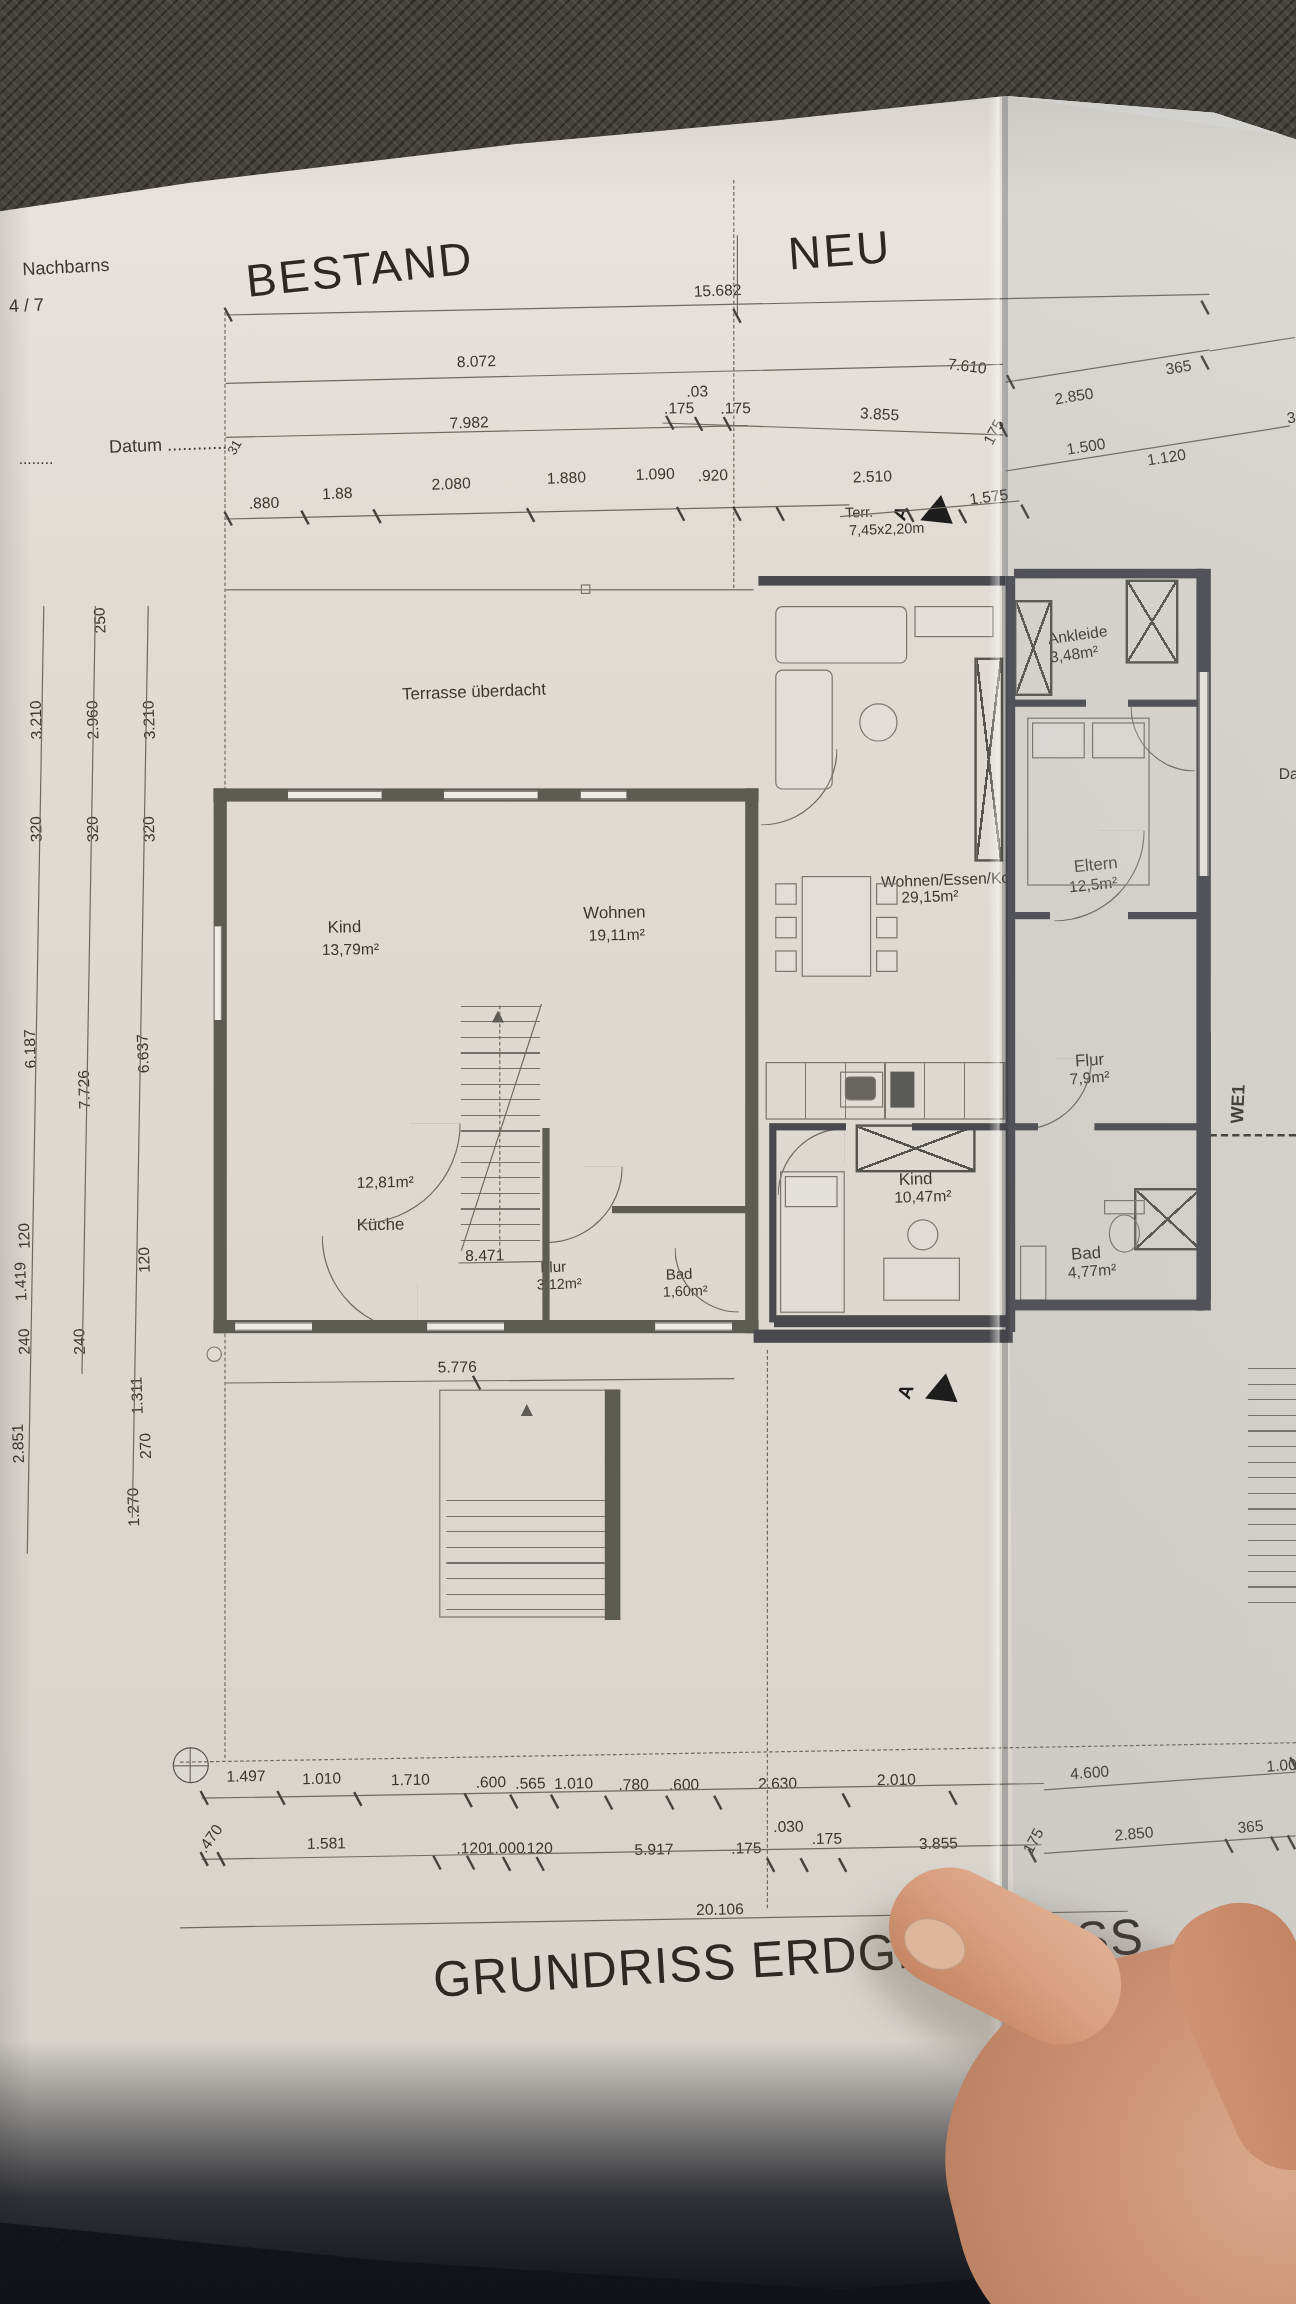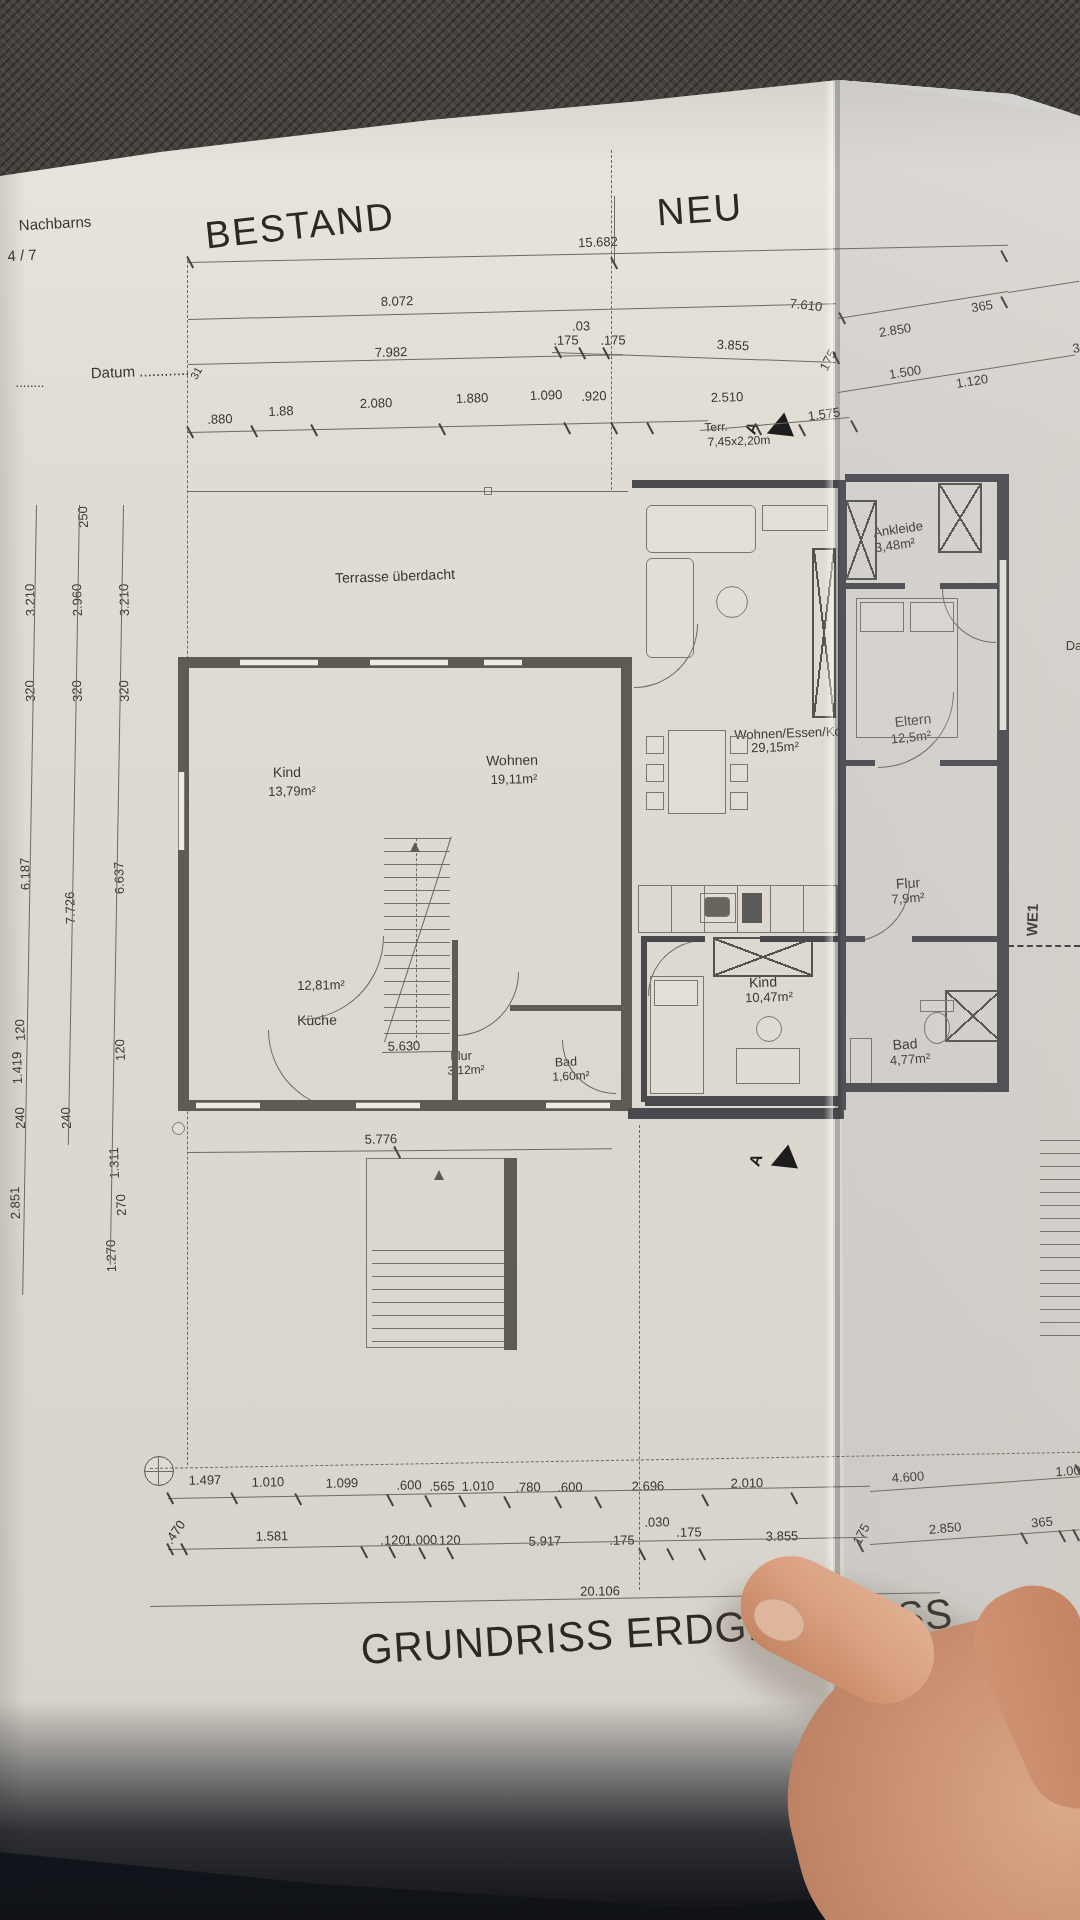--- a/index.html
+++ b/index.html
@@ -178,31 +178,31 @@
     <span class="t area" style="left:910px;top:1059px;--r:-4deg">4,77m²</span>
     <span class="t we1" style="left:1032px;top:920px;--r:-88deg">WE1</span>
     <span class="t dim" style="left:1074px;top:645px">Da</span>
 
     <div class="tri secA" style="left:766px;top:416px"></div>
     <span class="t secL" style="left:752px;top:428px;--r:-70deg">A</span>
     <div class="tri secA" style="left:770px;top:1148px"></div>
     <span class="t secL" style="left:756px;top:1160px;--r:-70deg">A</span>
 
     <span class="t dim" style="left:381px;top:1139px;--r:-1deg">5.776</span>
-    <span class="t dim" style="left:404px;top:1046px;--r:-1deg">5.630</span>
+    <span class="t dim" style="left:404px;top:1046px;--r:-1deg">8.471</span>
 
     <span class="t dim" style="left:205px;top:1480px;--r:-1deg">1.497</span>
     <span class="t dim" style="left:268px;top:1482px;--r:-1deg">1.010</span>
-    <span class="t dim" style="left:342px;top:1483px;--r:-1deg">1.099</span>
+    <span class="t dim" style="left:342px;top:1483px;--r:-1deg">1.710</span>
     <span class="t dim" style="left:409px;top:1485px;--r:-1deg">.600</span>
     <span class="t dim" style="left:442px;top:1486px;--r:-1deg">.565</span>
     <span class="t dim" style="left:478px;top:1486px;--r:-1deg">1.010</span>
     <span class="t dim" style="left:528px;top:1487px;--r:-1deg">.780</span>
     <span class="t dim" style="left:570px;top:1487px;--r:-1deg">.600</span>
-    <span class="t dim" style="left:648px;top:1486px;--r:-1deg">2.696</span>
+    <span class="t dim" style="left:648px;top:1486px;--r:-1deg">2.630</span>
     <span class="t dim" style="left:747px;top:1483px;--r:-1deg">2.010</span>
     <span class="t dim" style="left:908px;top:1477px;--r:-4deg">4.600</span>
     <span class="t dim" style="left:1068px;top:1471px;--r:-4deg">1.00</span>
     <span class="t dim" style="left:175px;top:1532px;--r:-55deg">.470</span>
     <span class="t dim" style="left:272px;top:1536px;--r:-1deg">1.581</span>
     <span class="t dim" style="left:393px;top:1540px;--r:-1deg">.120</span>
     <span class="t dim" style="left:421px;top:1540px;--r:-1deg">1.000</span>
     <span class="t dim" style="left:448px;top:1540px;--r:-1deg">.120</span>
     <span class="t dim" style="left:545px;top:1541px;--r:-1deg">5.917</span>
     <span class="t dim" style="left:622px;top:1540px;--r:-1deg">.175</span>

